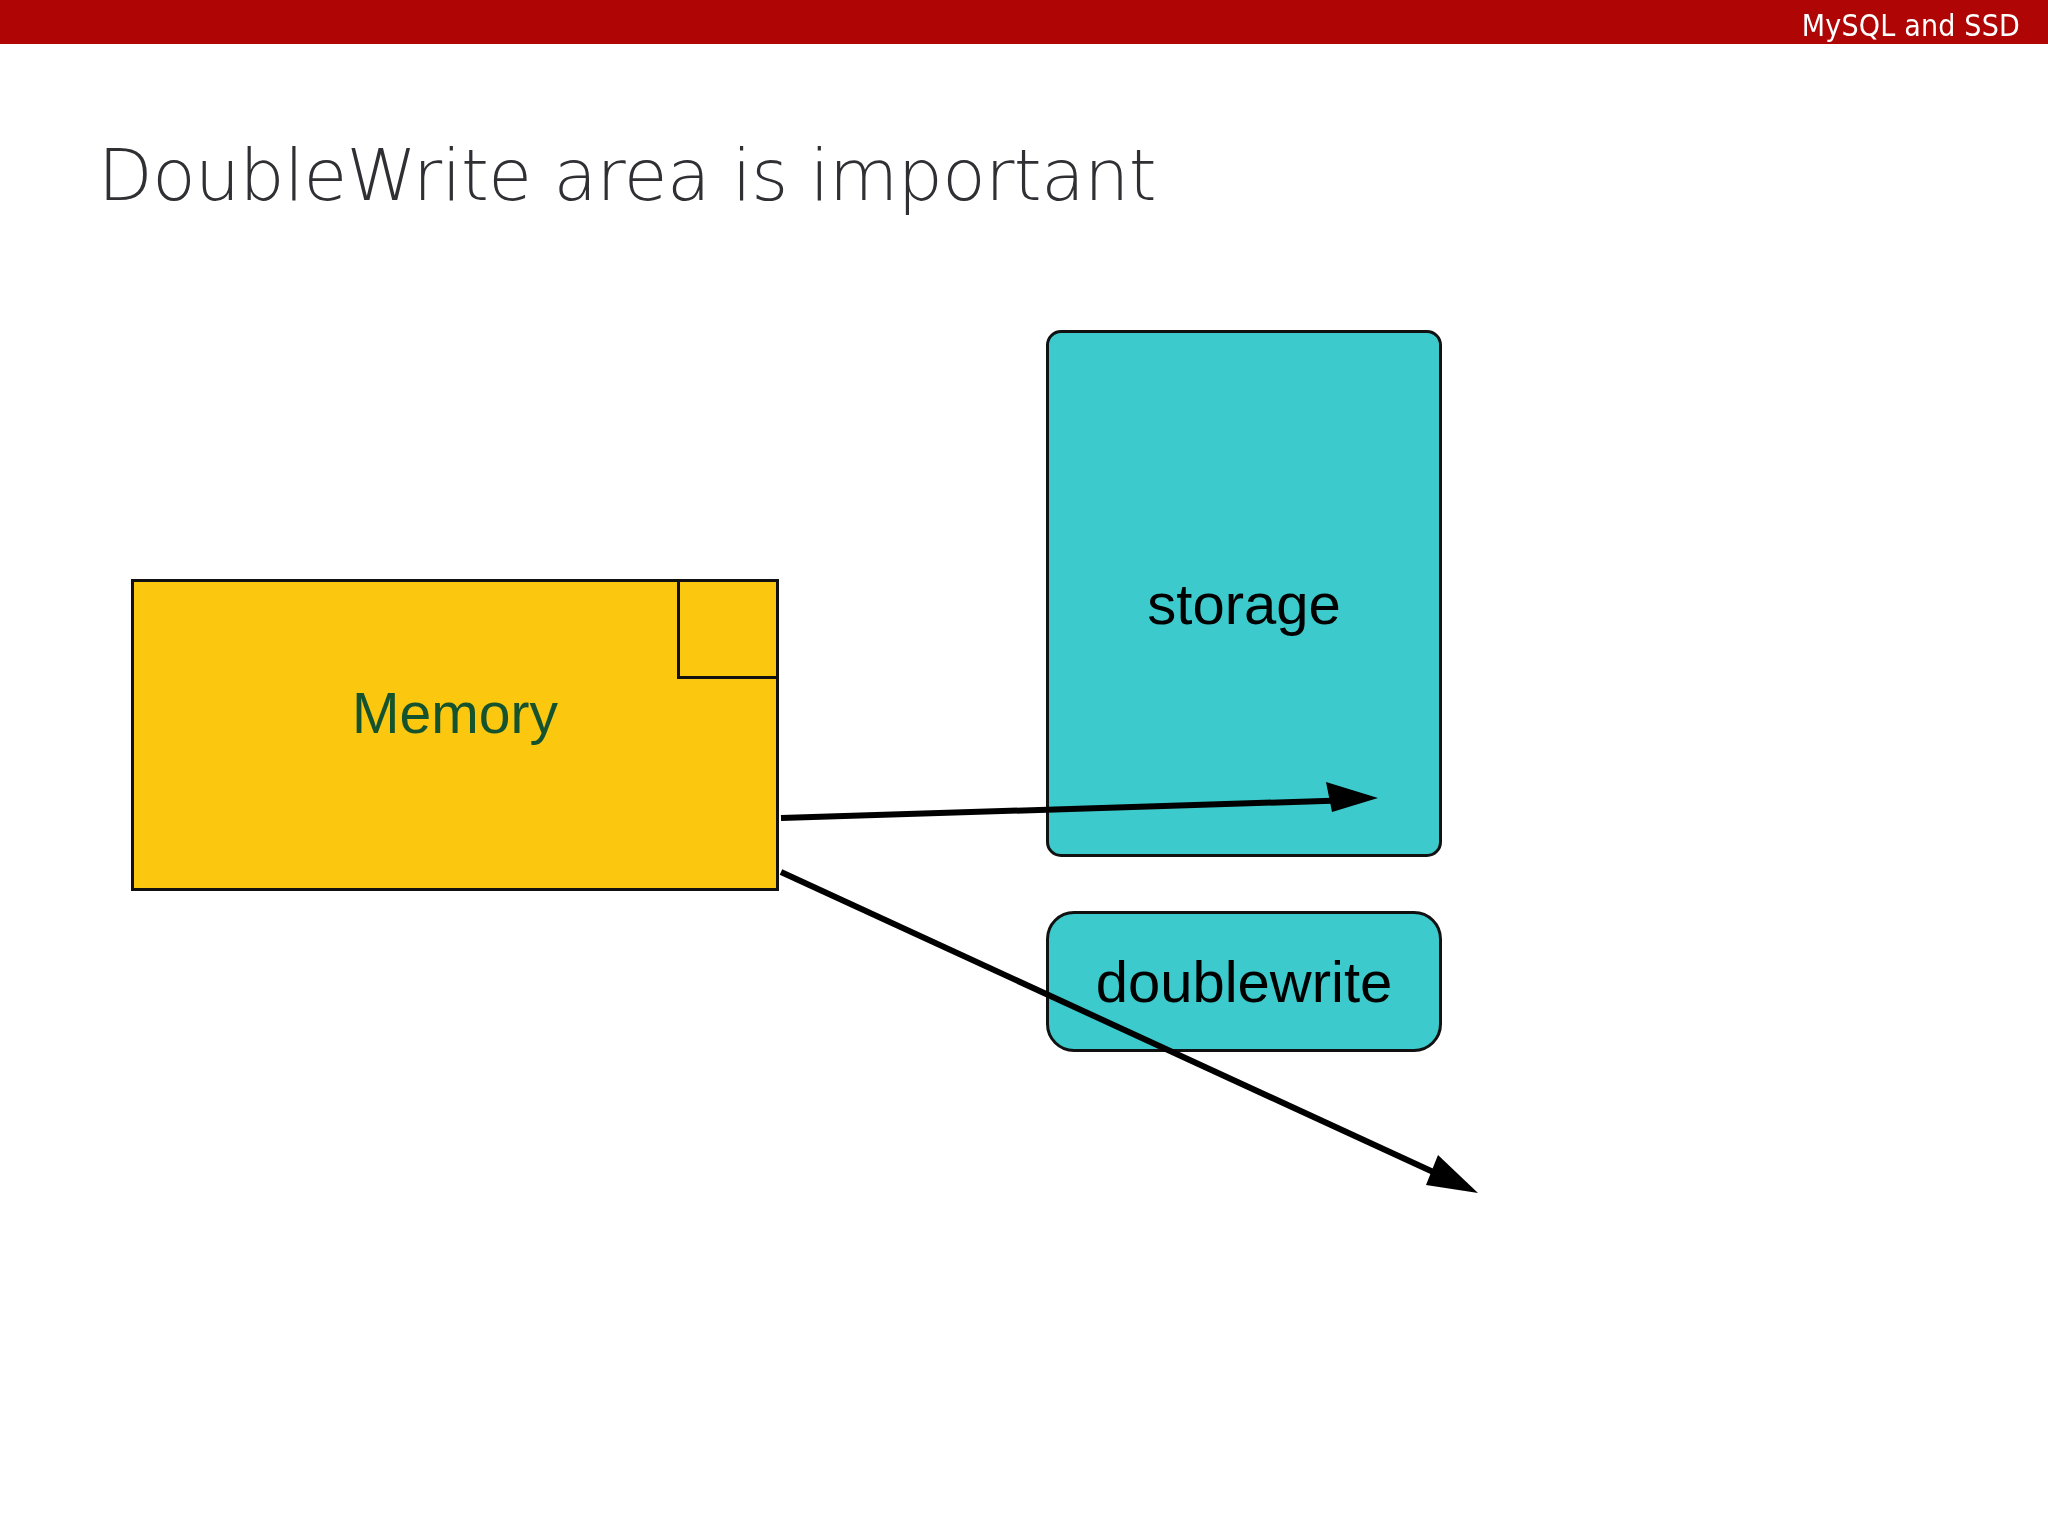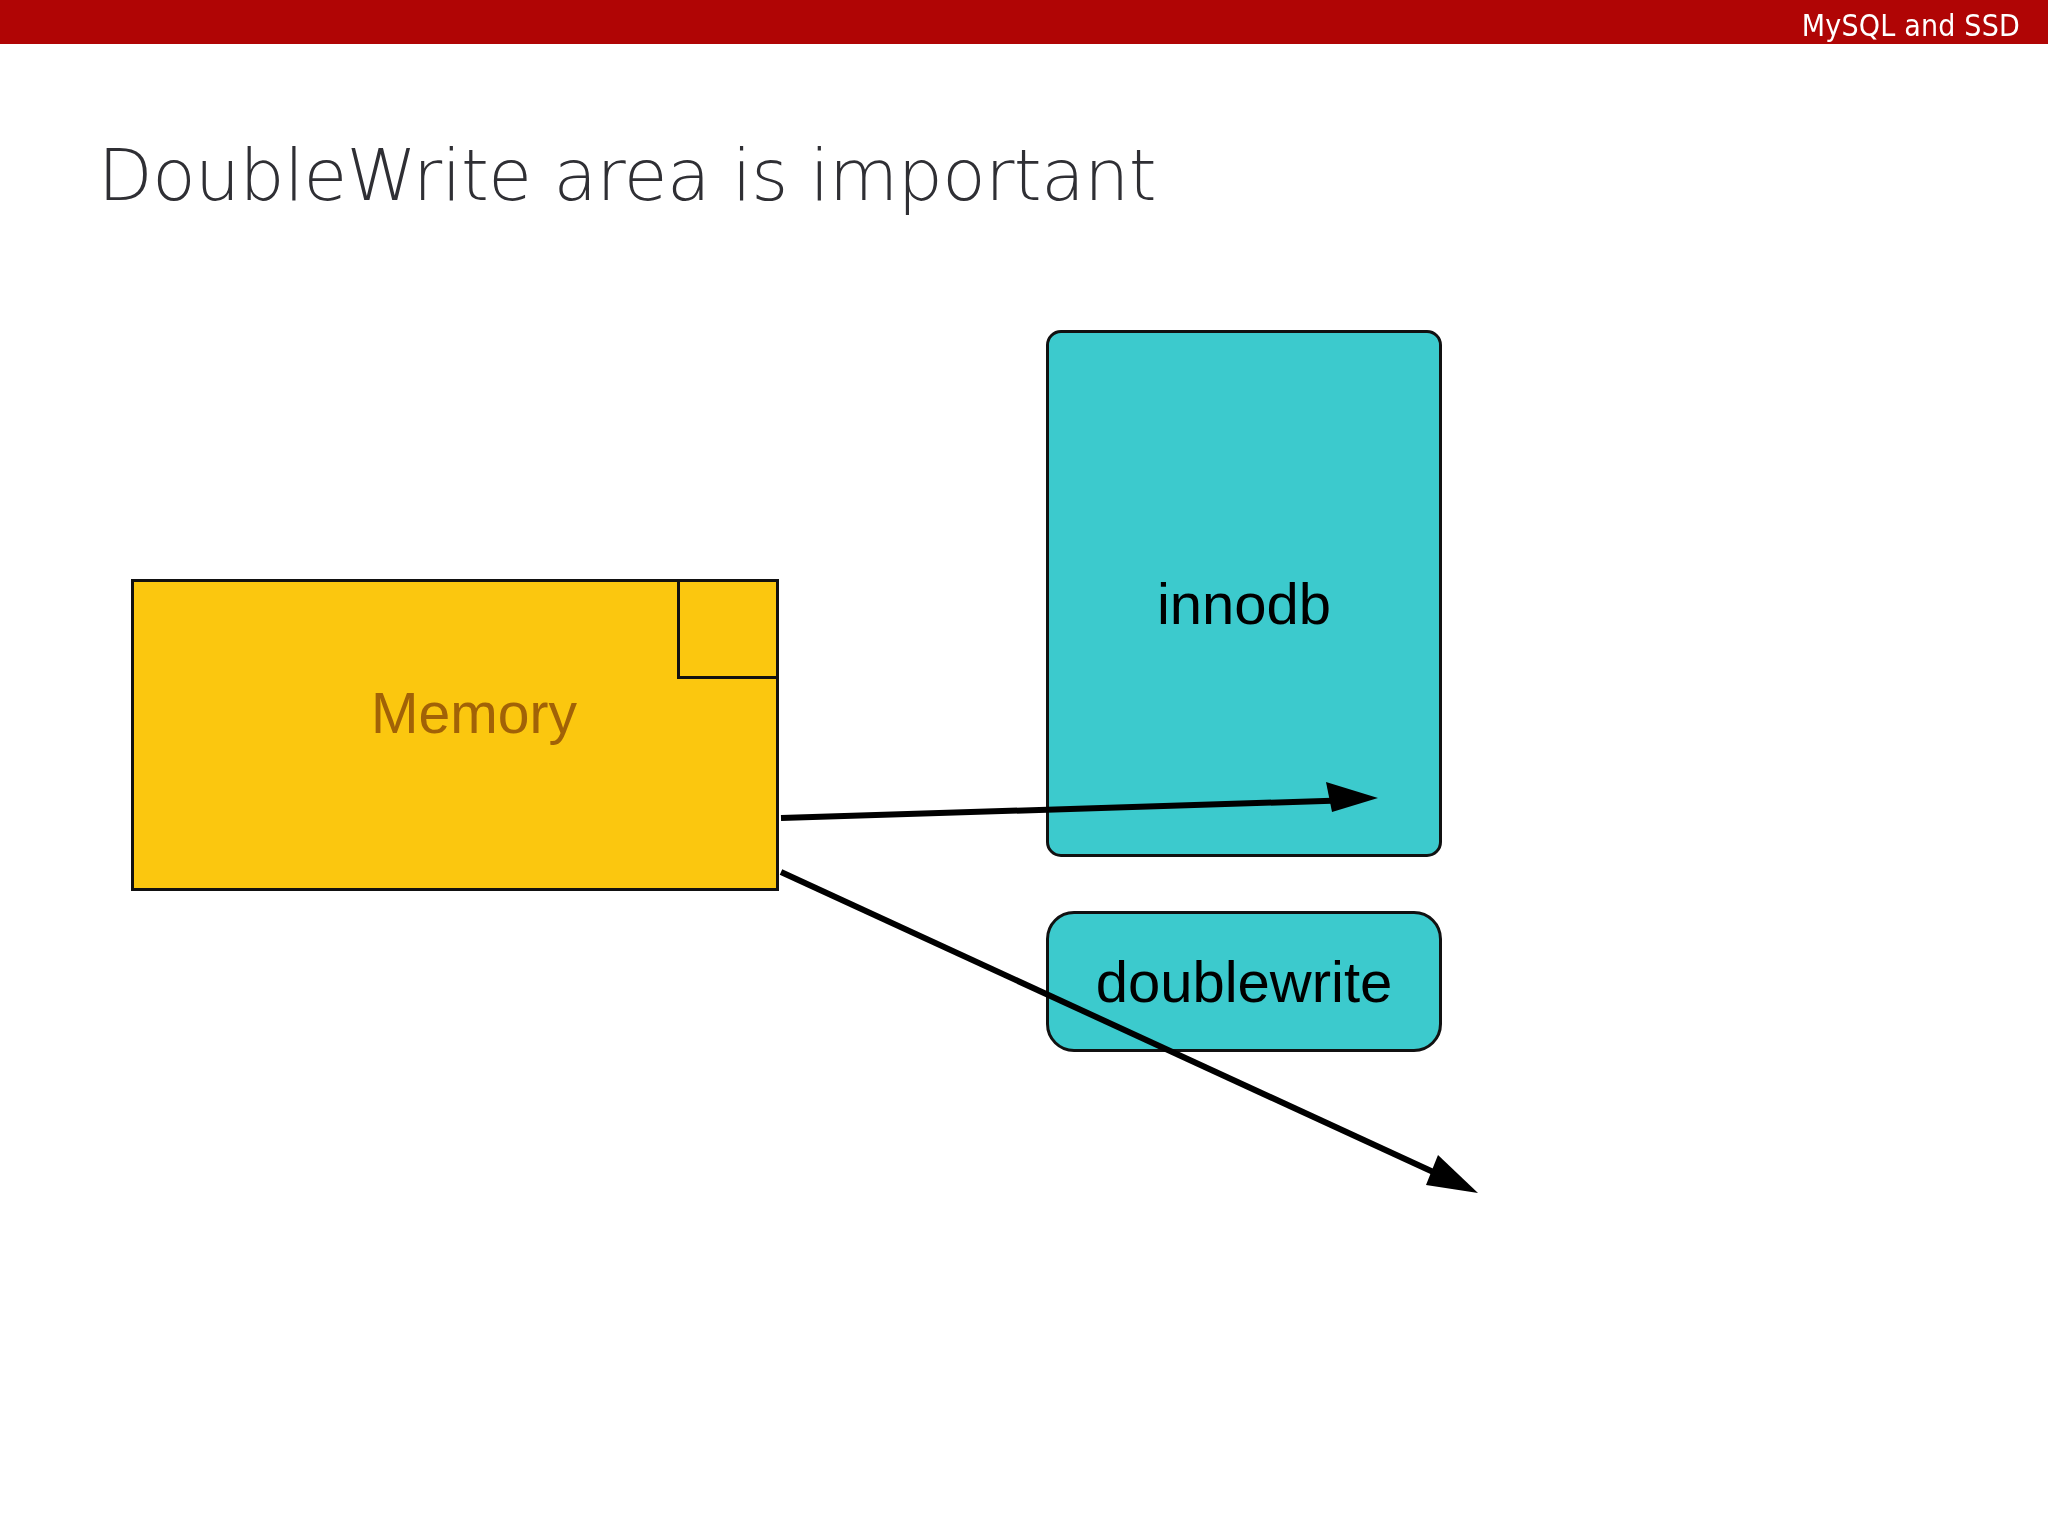--- a/index.html
+++ b/index.html
@@ -89,27 +89,26 @@
     border-bottom: 3px solid #111111;
     box-sizing: border-box;
     background: transparent;
   }
   .memory-label {
     position: absolute;
     left: 0;
     top: 92px;
     width: 100%;
     text-align: center;
-    color: #a16207;
+    color: #14532d;
     font-family: "Liberation Sans", sans-serif;
     font-size: 57px;
     font-weight: 400;
     line-height: 85px;
     white-space: nowrap;
-    padding-left: 19px;
   }
 
   
   .cyan-box {
     position: absolute;
     background: #3ccacd;
     border: 3px solid #111111;
     border-radius: 15px;
     box-sizing: border-box;
     display: flex;
@@ -163,21 +162,21 @@
 
     <div class="memory-group">
       <div class="memory-main" style="background: rgb(251, 199, 15);"></div>
       <div class="memory-notch"></div>
       <div class="memory-label">
         <div>Memory</div>
       </div>
     </div>
 
     <div id="storage-box" class="cyan-box" style="background: rgb(60, 202, 205);">
-      <span class="cyan-label">innodb</span>
+      <span class="cyan-label">storage</span>
     </div>
 
     <div id="doublewrite-box" class="cyan-box" style="background: rgb(60, 202, 205); border-radius: 28px;">
       <span class="cyan-label">doublewrite</span>
     </div>
 
     <svg id="arrow-layer" viewBox="0 0 2048 1536">
 
       <g>
         <path d="M 781 818 L 1355 800" stroke="#000000" stroke-width="6" fill="none" stroke-linecap="butt"></path>

